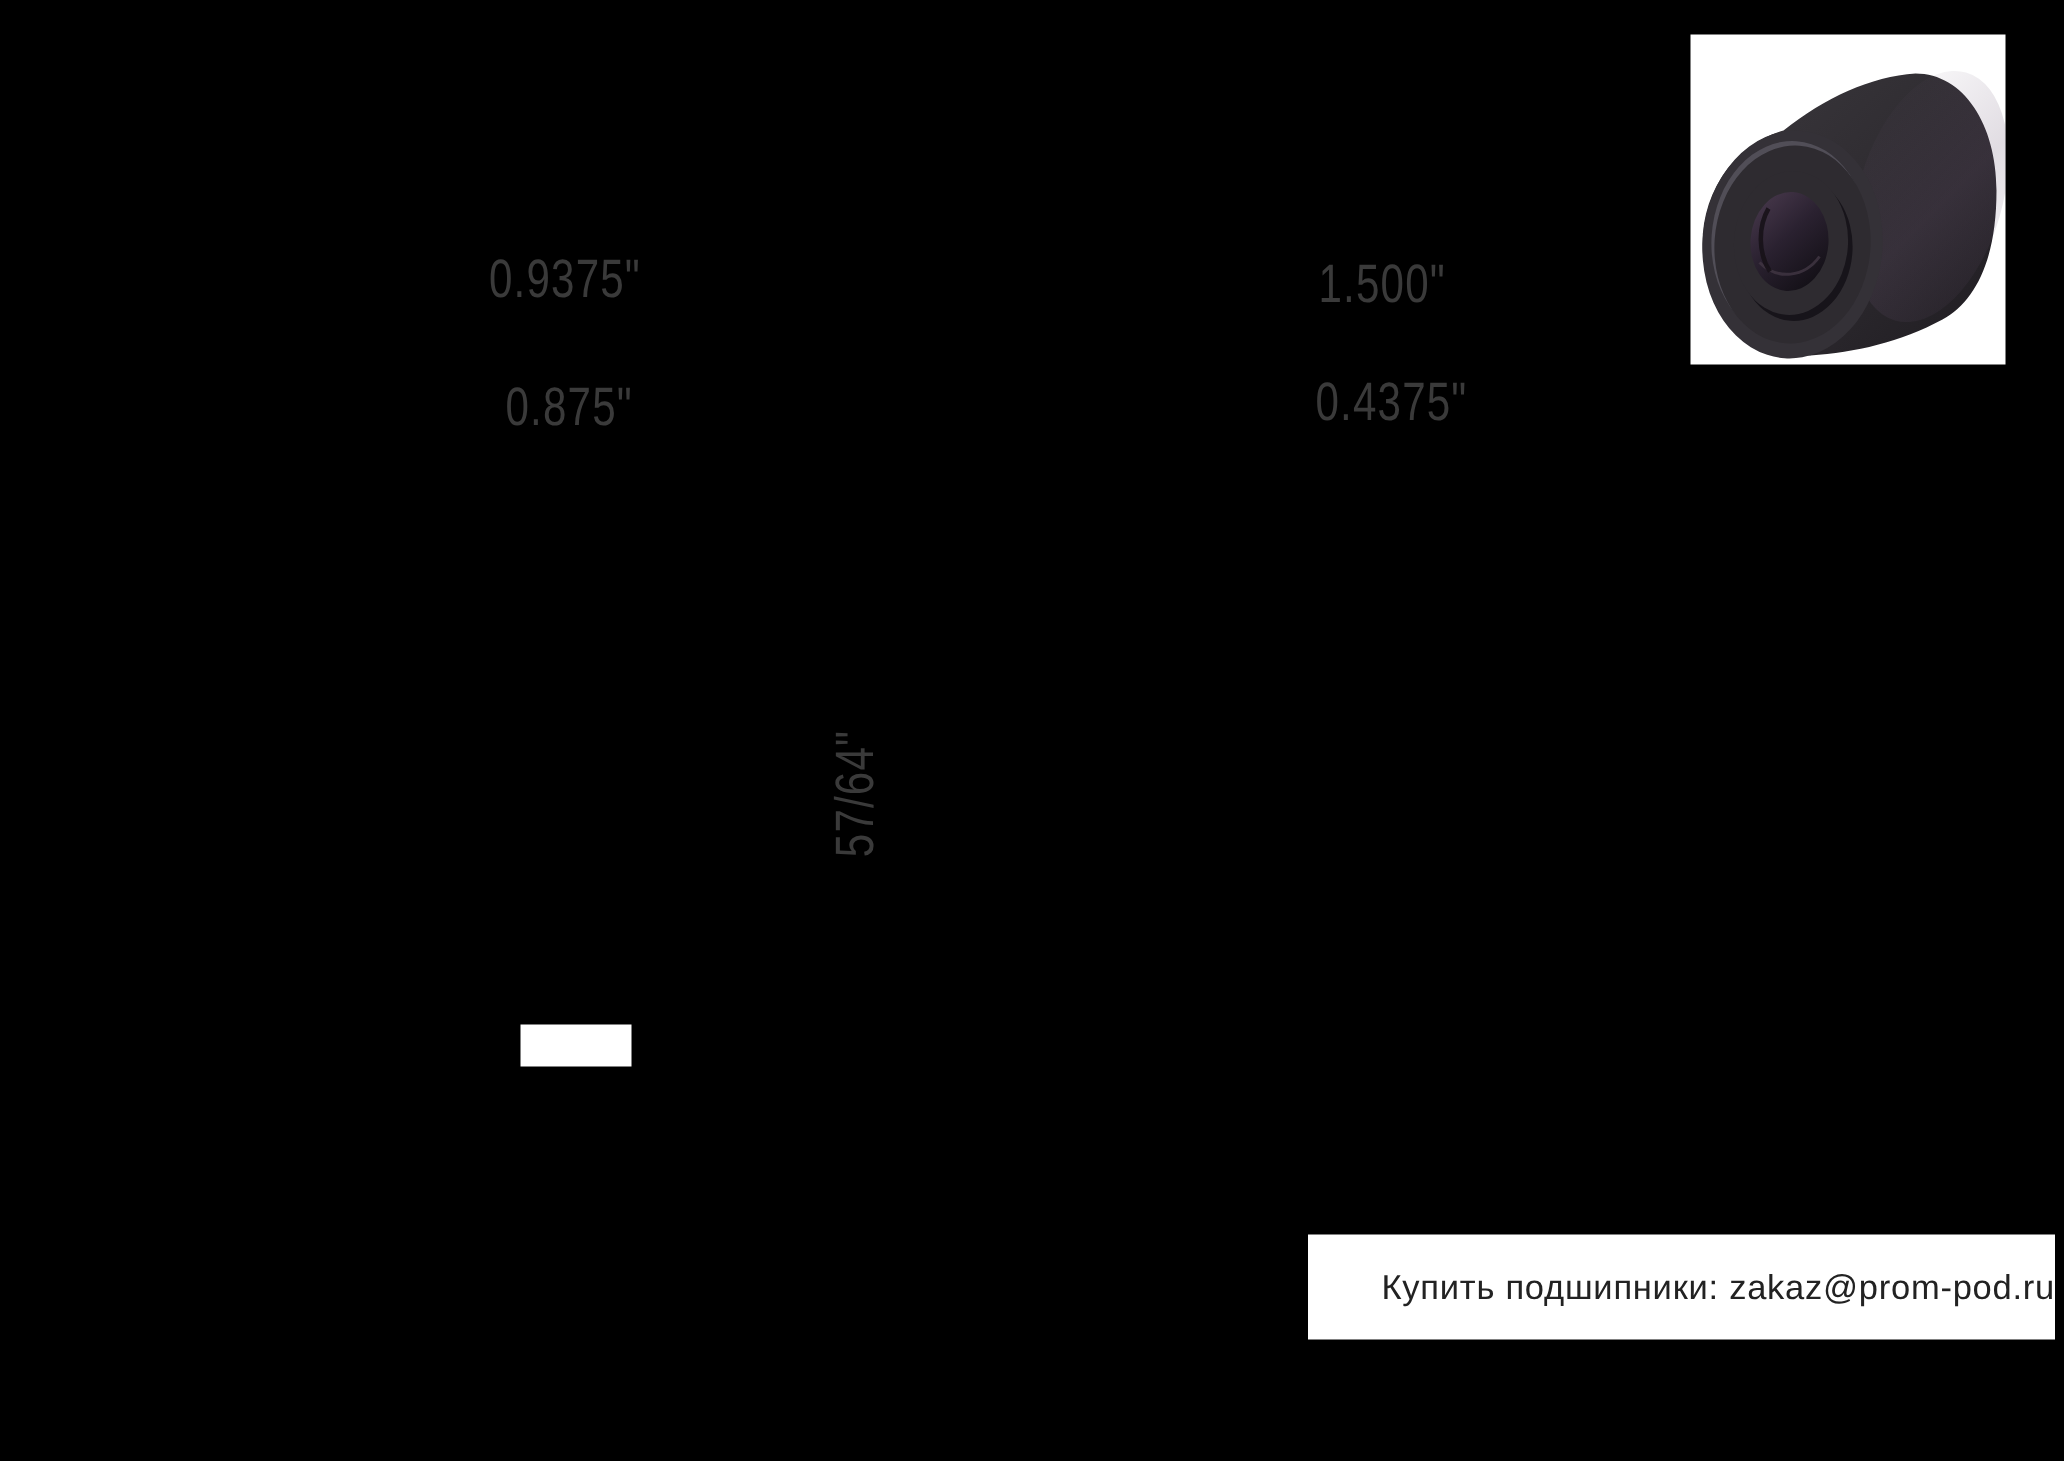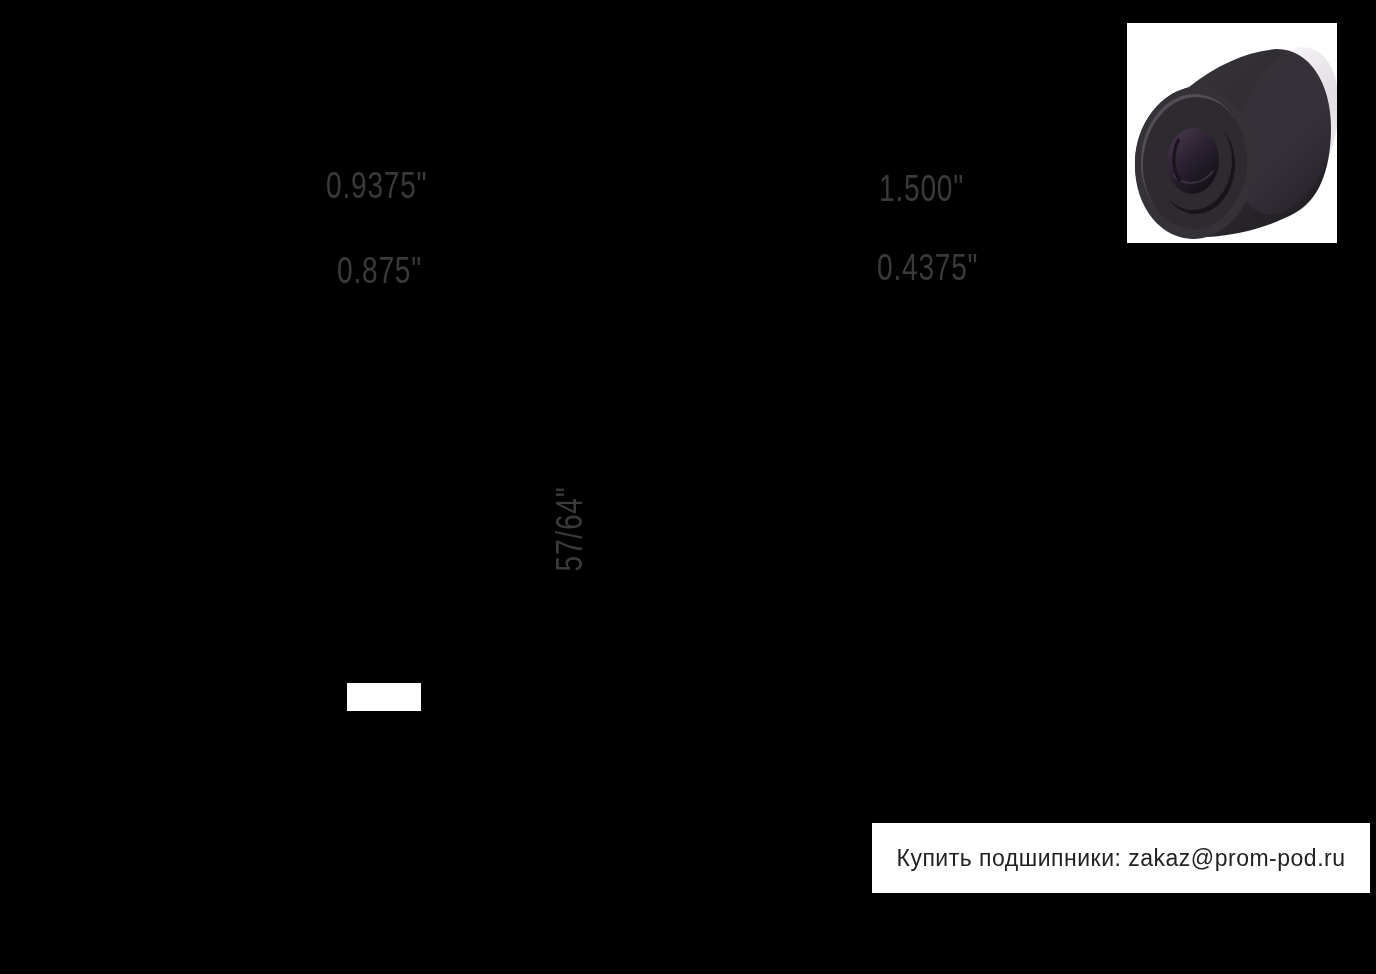--- a/index.html
+++ b/index.html
@@ -58,21 +58,21 @@
   }
   .contact-banner {
     position: absolute;
     left: 872px;
     top: 823px;
     width: 498px;
     height: 70px;
     background: #ffffff;
     display: flex;
     align-items: center;
-    justify-content: center;
+    justify-content: flex-end;
   }
   .contact-banner-text {
     color: #222222;
     font-size: 23px;
     letter-spacing: 0.5px;
     white-space: nowrap;
   }
 </style>
 </head>
 <body>

